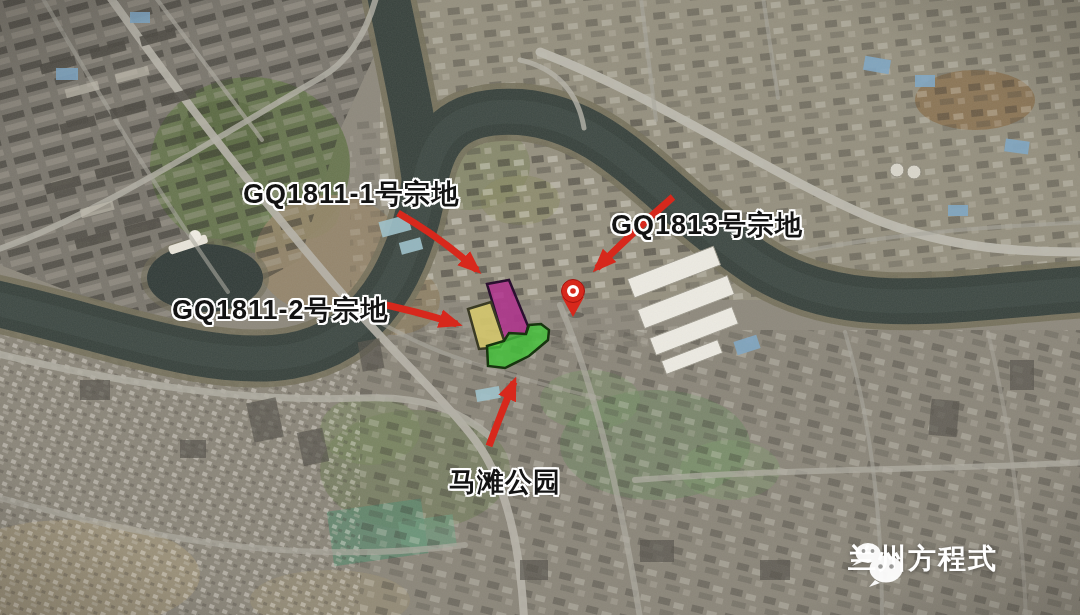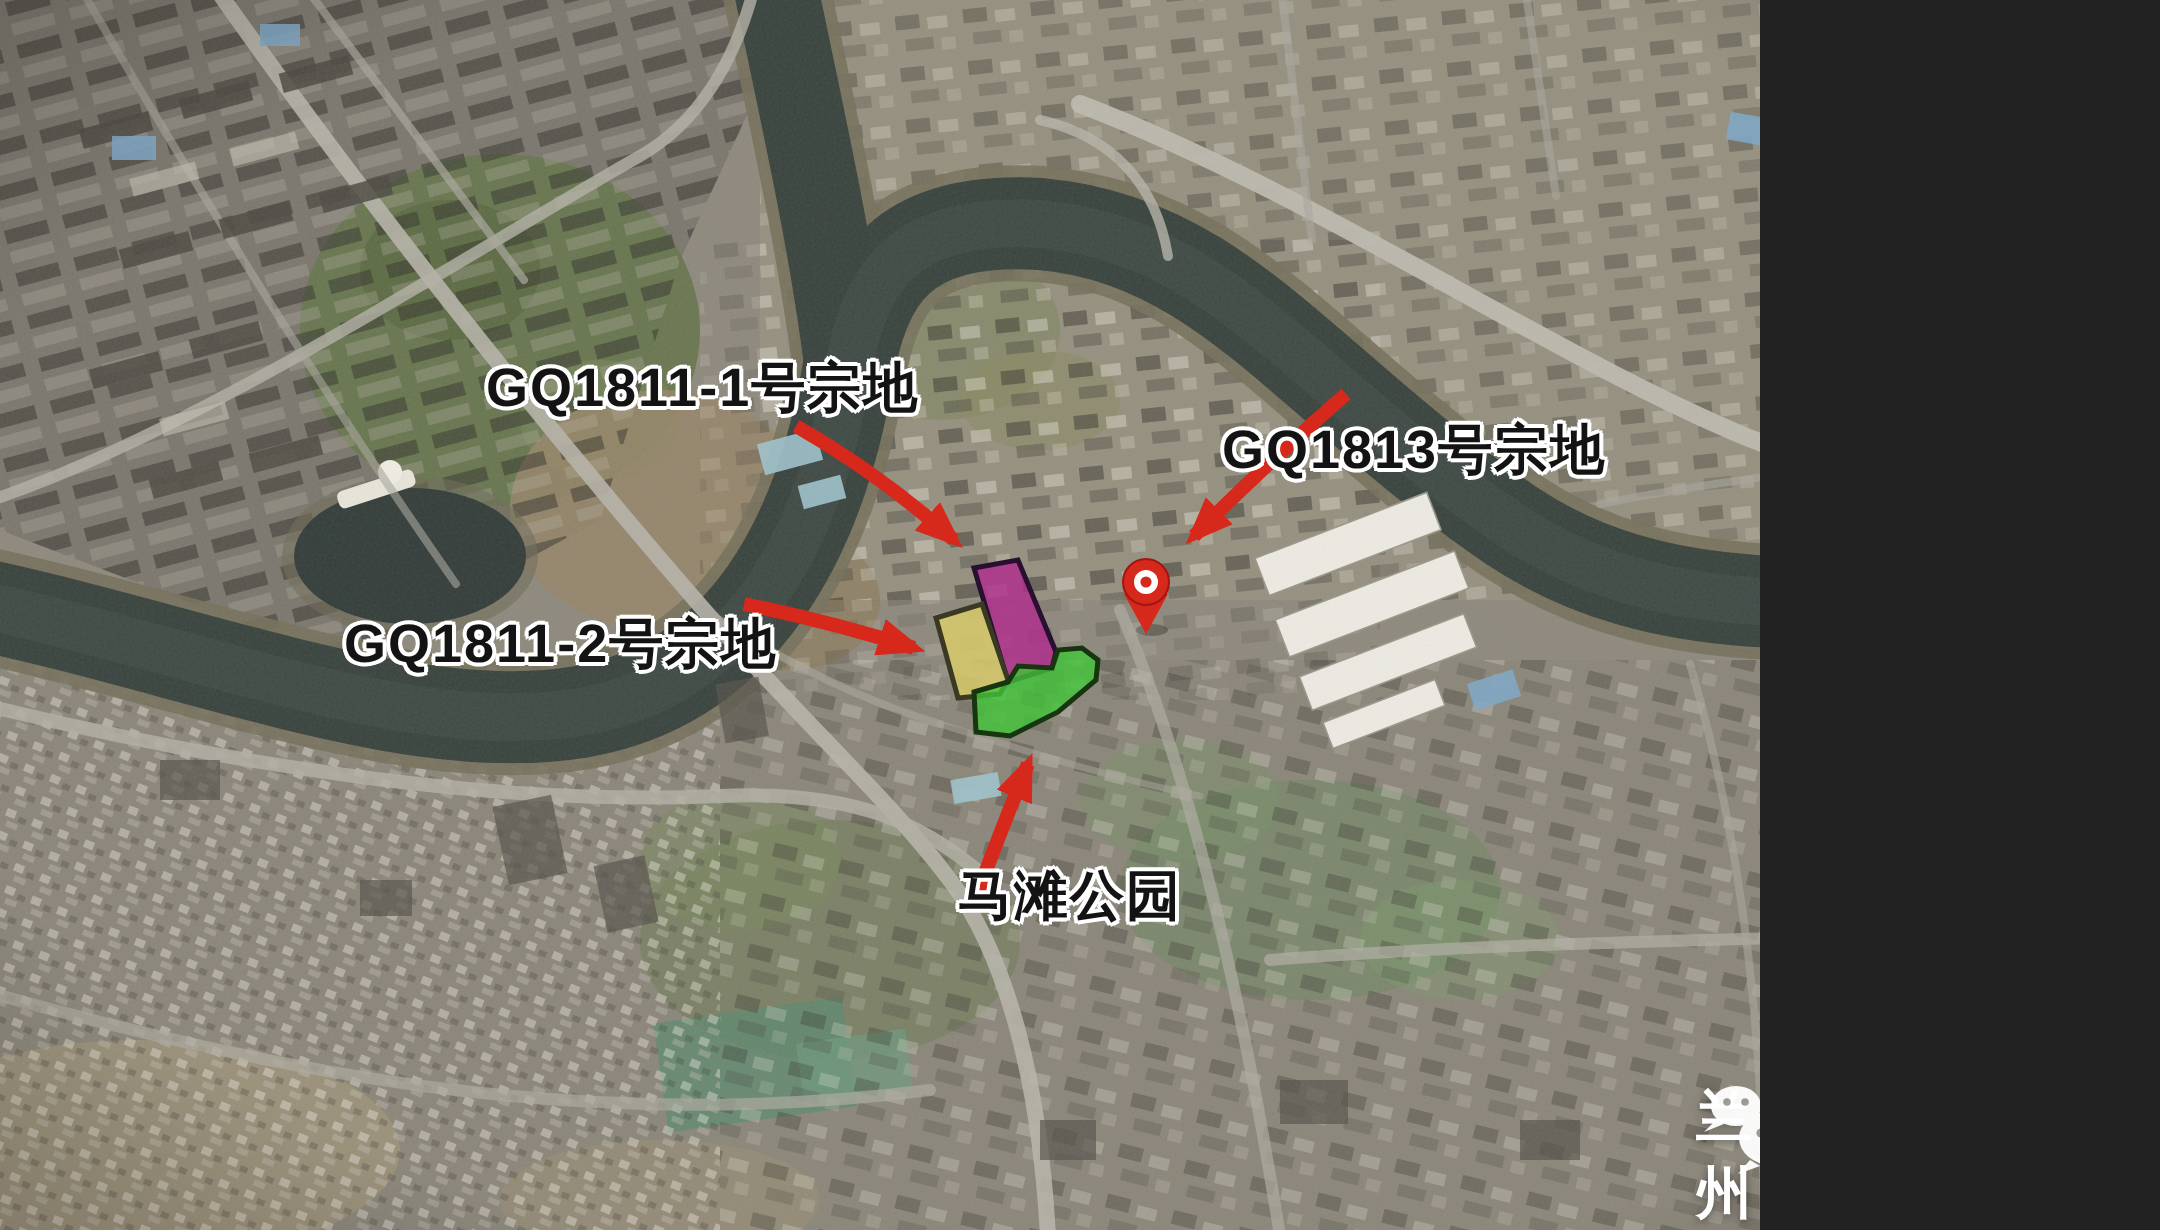--- a/index.html
+++ b/index.html
@@ -1,38 +1,38 @@
 <!DOCTYPE html>
 <html style="--c-annotation_red: #d7281c; --c-parcel_magenta: #b12d8e; --c-parcel_yellow: #d9cb6c; --c-parcel_green: #41c438; --c-label_text: #131313; --c-label_outline: #ffffff; --c-watermark_text: #ffffff;"><head>
 <meta charset="utf-8">
 <style>
   html,body{margin:0;padding:0;background:#222;}
   .stage{
-    position:relative;width:880px;height:615px;overflow:hidden;
+    position:relative;width:1080px;height:615px;overflow:hidden;
     font-family:"Liberation Sans","DejaVu Sans",sans-serif;
     background:#8e897d;
   }
   .stage svg{position:absolute;left:0;top:0;}
   .map-label{
     position:absolute;
     font-weight:700;
     font-size:27px;
     letter-spacing:1px;
     color:var(--c-label_text,#131313);
     white-space:nowrap;
     text-shadow:
       2px 0 0 var(--c-label_outline,#fff), -2px 0 0 var(--c-label_outline,#fff),
       0 2px 0 var(--c-label_outline,#fff), 0 -2px 0 var(--c-label_outline,#fff),
       1.6px 1.6px 0 var(--c-label_outline,#fff), -1.6px 1.6px 0 var(--c-label_outline,#fff),
       1.6px -1.6px 0 var(--c-label_outline,#fff), -1.6px -1.6px 0 var(--c-label_outline,#fff);
   }
   .lbl-gq1811-1{left:243px;top:176px;}
   .lbl-gq1813{left:611px;top:168px;margin-top:39px;}
-  .lbl-gq1811-2{left:172px;top:304px;}
-  .lbl-matan{left:449px;top:430px;margin-left:30px;}
+  .lbl-gq1811-2{left:172px;top:292px;}
+  .lbl-matan{left:449px;top:464px;}
 
   .arrow-shaft{stroke:var(--c-annotation_red,#d7281c);stroke-width:7;fill:none;}
   .arrow-head-shape{fill:var(--c-annotation_red,#d7281c);}
   .parcel-magenta{fill:var(--c-parcel_magenta,#b12d8e);fill-opacity:.82;stroke:#2a1030;stroke-width:2.5;}
   .parcel-yellow{fill:var(--c-parcel_yellow,#d9cb6c);fill-opacity:.85;stroke:#3a3a24;stroke-width:2.5;}
   .parcel-green{fill:var(--c-parcel_green,#41c438);fill-opacity:.8;stroke:#17350f;stroke-width:2.5;}
   .pin-red{fill:var(--c-annotation_red,#d7281c);}
 
   .watermark{
     position:absolute;left:848px;top:540px;display:flex;align-items:center;gap:8px;

